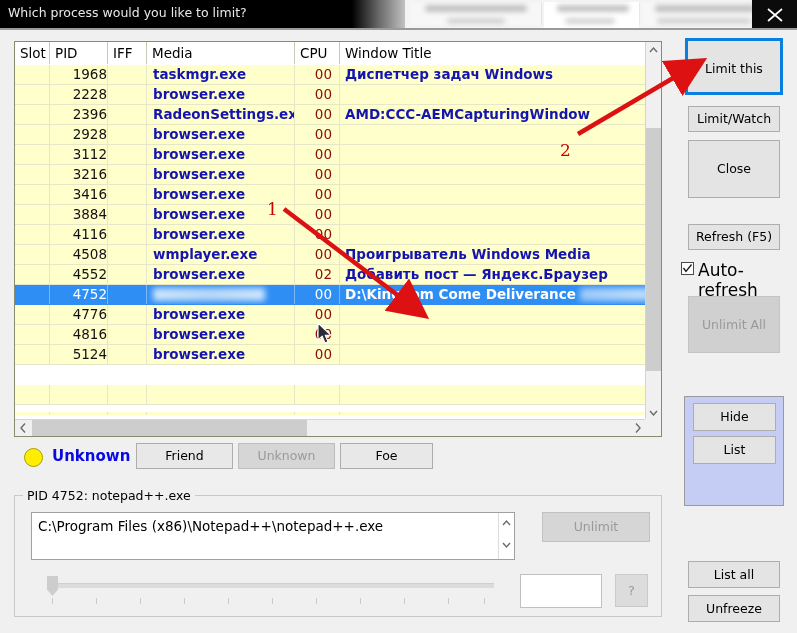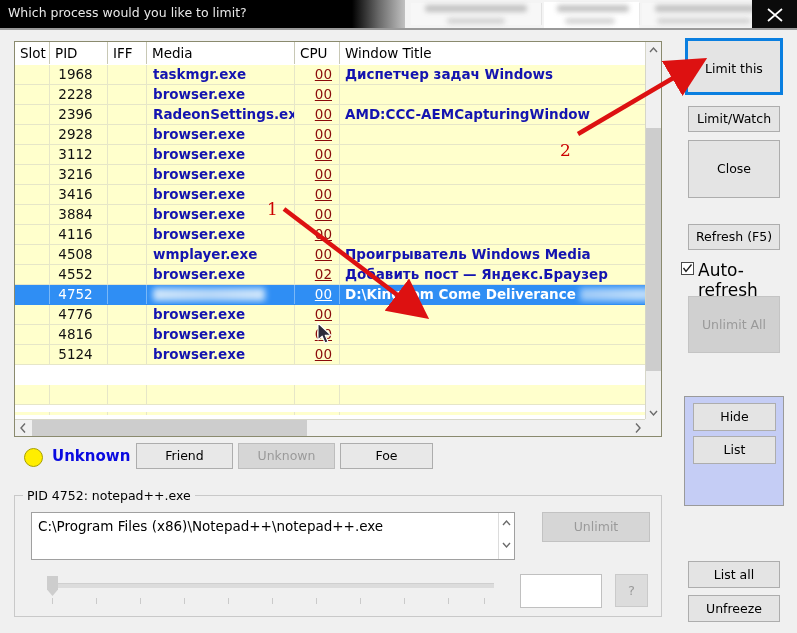--- a/index.html
+++ b/index.html
@@ -85,24 +85,24 @@
     background:#ffffcc;border-bottom:1px solid #e6e6c8;box-sizing:border-box;
   }
   .row.sel{background:#2f8ef4;border-bottom:1px solid #2f8ef4;}
   .cell{
     position:absolute;top:0;height:19px;line-height:19px;
     font-size:13.5px;box-sizing:border-box;white-space:nowrap;overflow:hidden;
     border-right:1px solid #e6e6c8;
   }
   .row.sel .cell{border-right:1px solid #7ab8f7;}
   .c-slot{left:0;width:35px;}
-  .c-pid{left:35px;width:58px;text-align:center;padding-right:6px;color:#111;}
+  .c-pid{left:35px;width:58px;text-align:right;color:#111;}
   .c-iff{left:93px;width:39px;}
   .c-name{left:132px;width:148px;padding-left:6px;color:#1414b0;font-weight:bold;}
-  .c-cpu{left:280px;width:45px;text-align:right;padding-right:7px;color:#8a0b0b;text-decoration:underline;}
+  .c-cpu{left:280px;width:45px;text-align:right;padding-right:7px;color:#8a0b0b;}
   .c-title{left:325px;width:306px;padding-left:5px;color:#1414b0;font-weight:bold;border-right:none;}
   .row.sel .c-pid,.row.sel .c-name,.row.sel .c-cpu,.row.sel .c-title{color:#fff;}
   .blurname{
     display:inline-block;width:112px;height:13px;margin-top:3px;
     background:linear-gradient(90deg,#cfe6fb,#b9d9f8,#cfe6fb);
     filter:blur(3px);border-radius:2px;vertical-align:top;
   }
   .blurtitle{
     display:inline-block;width:120px;height:13px;margin-top:3px;margin-left:4px;
     background:linear-gradient(90deg,#9ecaf7,#bcdcfa,#8cc0f5);

